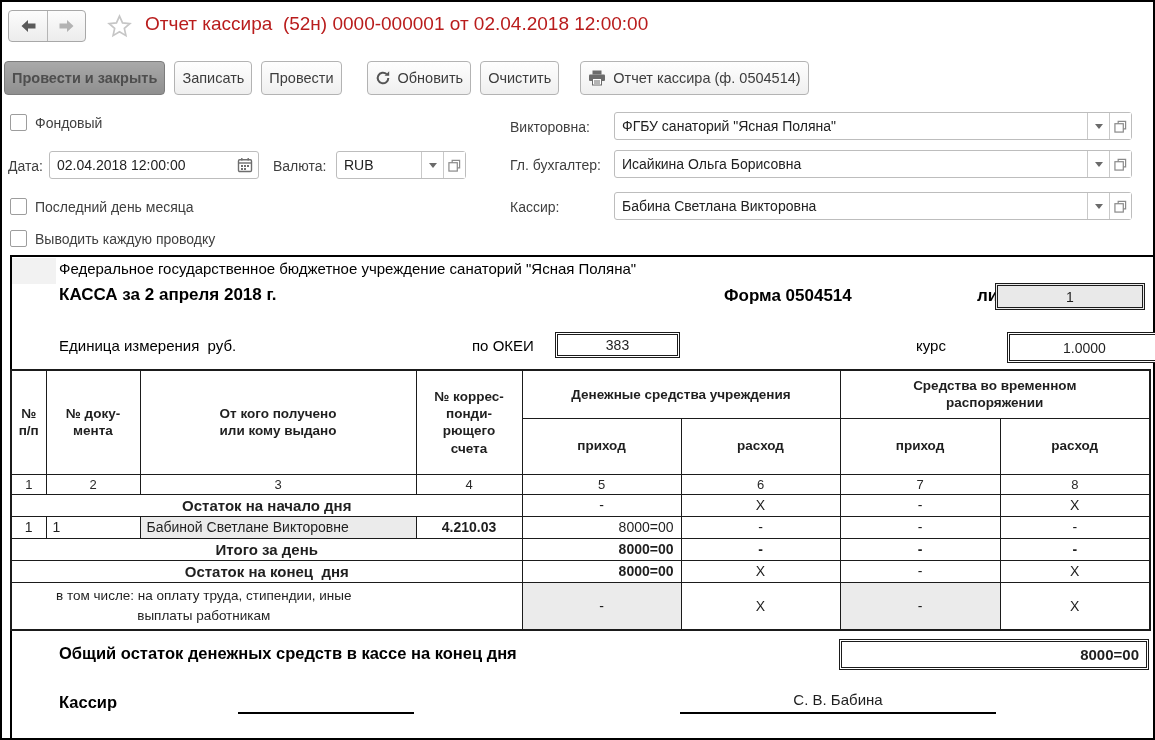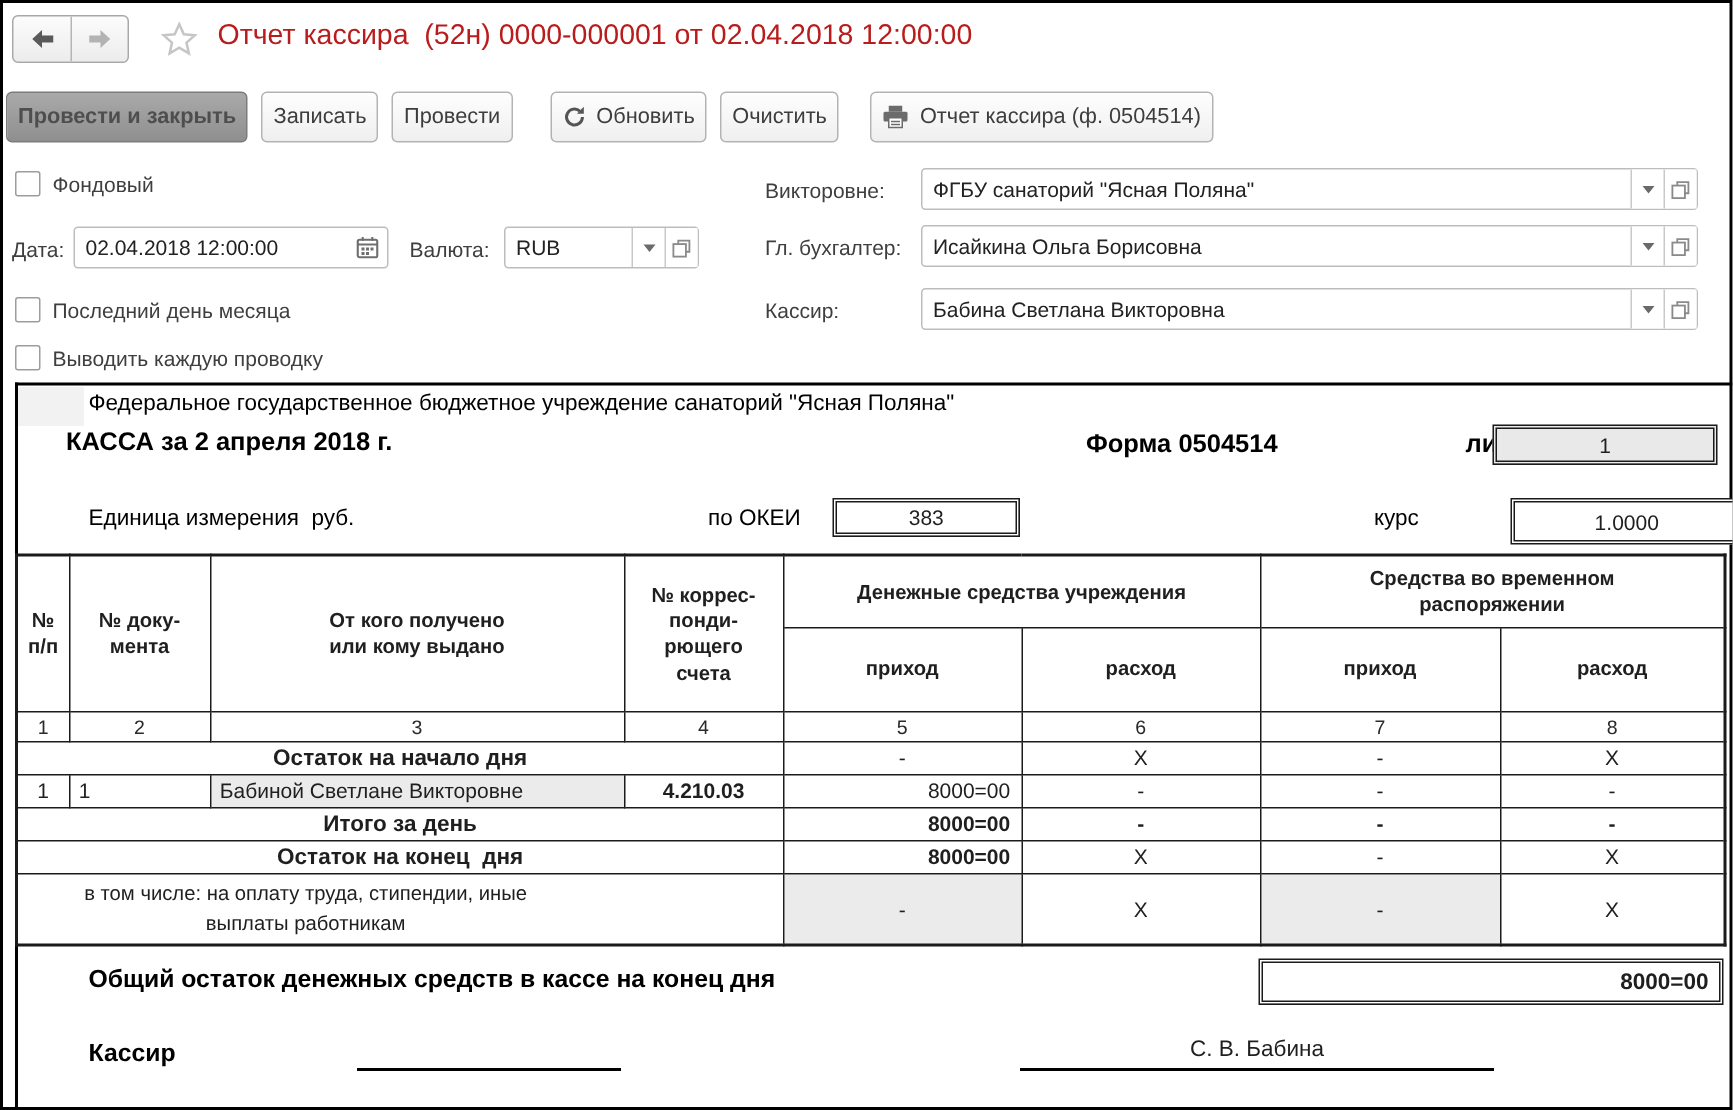--- a/index.html
+++ b/index.html
@@ -148,21 +148,21 @@
 
   <div class="cb-row" style="left:8px;top:196px;">
     <span class="cb-box"></span>
     <span class="cb-label">Последний день месяца</span>
   </div>
   <div class="cb-row" style="left:8px;top:228px;">
     <span class="cb-box"></span>
     <span class="cb-label">Выводить каждую проводку</span>
   </div>
 
-  <div class="lbl" style="left:508px;top:117px;">Викторовне:</div>
+  <div class="lbl" style="left:508px;top:117px;">Викторовна:</div>
   <div class="combo" style="left:612px;top:110px;width:518px;">
     <div class="combo-text">ФГБУ санаторий "Ясная Поляна"</div>
     <div class="combo-seg">
         <span class="dd-tri"></span>
       </div>
     <div class="combo-seg">
       <svg width="13" height="13" viewBox="0 0 14 14">
           <rect x="1" y="4" width="9" height="9" fill="#fff" stroke="#8a8a8a" stroke-width="1.3"></rect>
           <path d="M4.5 4 V1.5 H12.5 V9.5 H10" fill="none" stroke="#8a8a8a" stroke-width="1.3"></path>
         </svg>
@@ -195,21 +195,21 @@
           <path d="M4.5 4 V1.5 H12.5 V9.5 H10" fill="none" stroke="#8a8a8a" stroke-width="1.3"></path>
         </svg>
     </div>
   </div>
 
   <div class="doc-topline"></div>
   <div class="doc-leftline"></div>
   <div class="corner-box"></div>
 
   <div class="doc-text" style="left:57px;top:258px;">Федеральное государственное бюджетное учреждение санаторий "Ясная Поляна"</div>
-  <div class="doc-text doc-bold" style="left:42px;top:283px;">КАССА за 2 апреля 2018 г.</div>
+  <div class="doc-text doc-bold" style="left:57px;top:283px;">КАССА за 2 апреля 2018 г.</div>
   <div class="doc-text doc-bold" style="left:722px;top:284px;">Форма 0504514</div>
   <div class="doc-text doc-bold" style="left:975px;top:284px;">лист</div>
   <div class="dbox graybg" style="left:993px;top:281px;width:150px;height:27px;">1</div>
 
   <div class="doc-text" style="left:57px;top:335px;">Единица измерения  руб.</div>
   <div class="doc-text" style="left:470px;top:335px;">по ОКЕИ</div>
   <div class="dbox" style="left:553px;top:330px;width:125px;height:26px;">383</div>
   <div class="doc-text" style="left:914px;top:335px;">курс</div>
   <div class="dbox" style="left:993px;top:330px;width:155px;height:31px;margin-left:12px;">1.0000</div>
 

